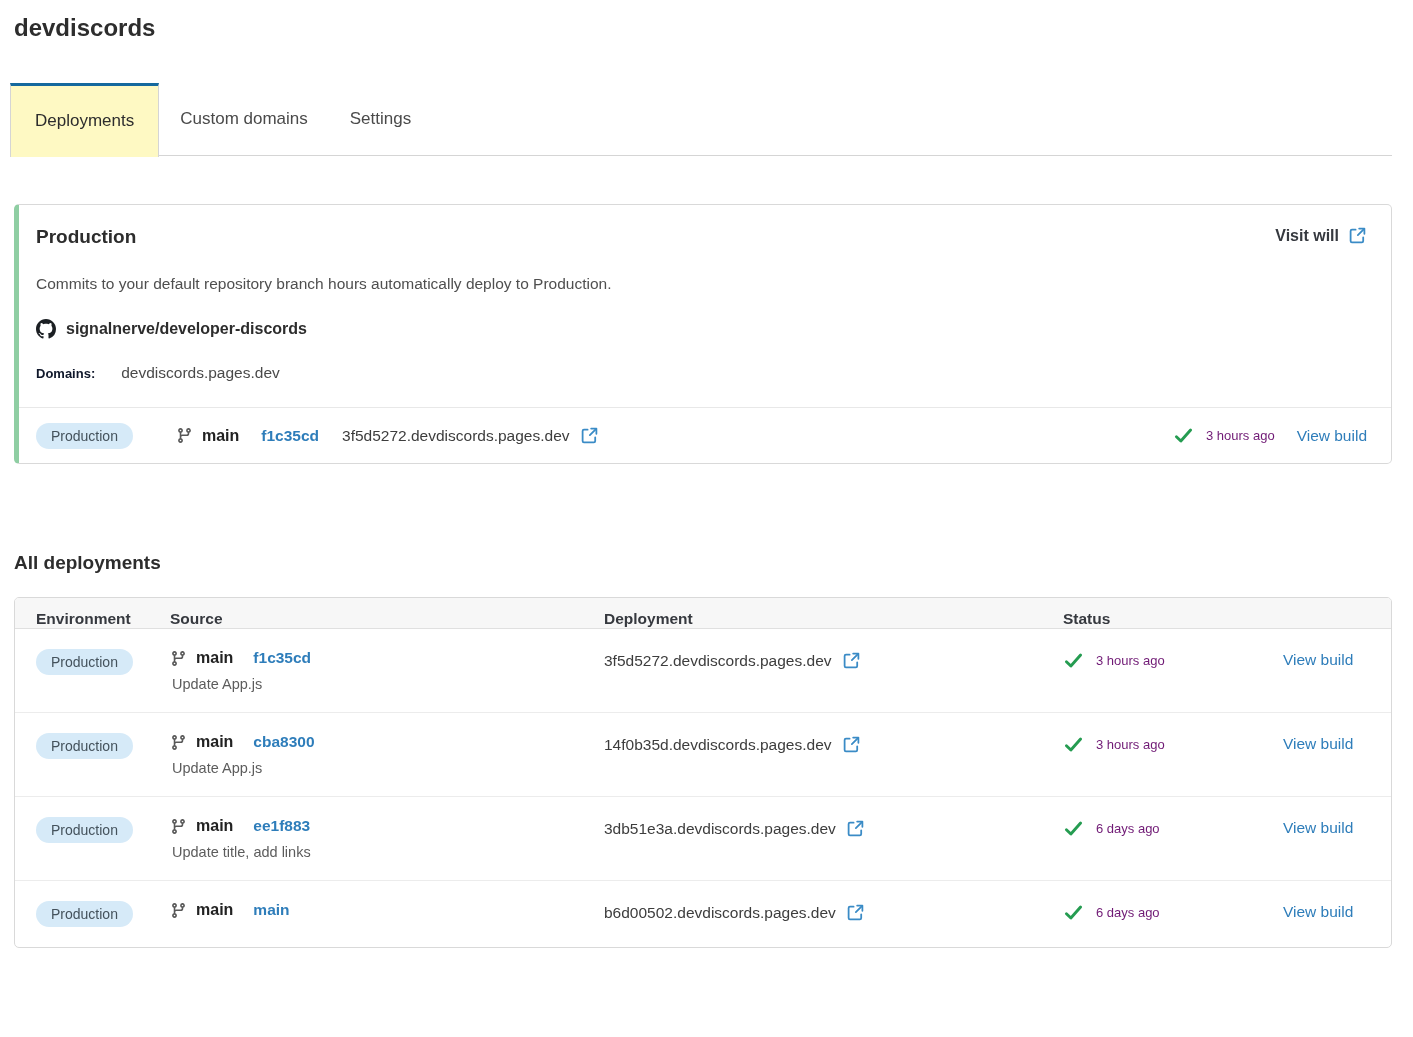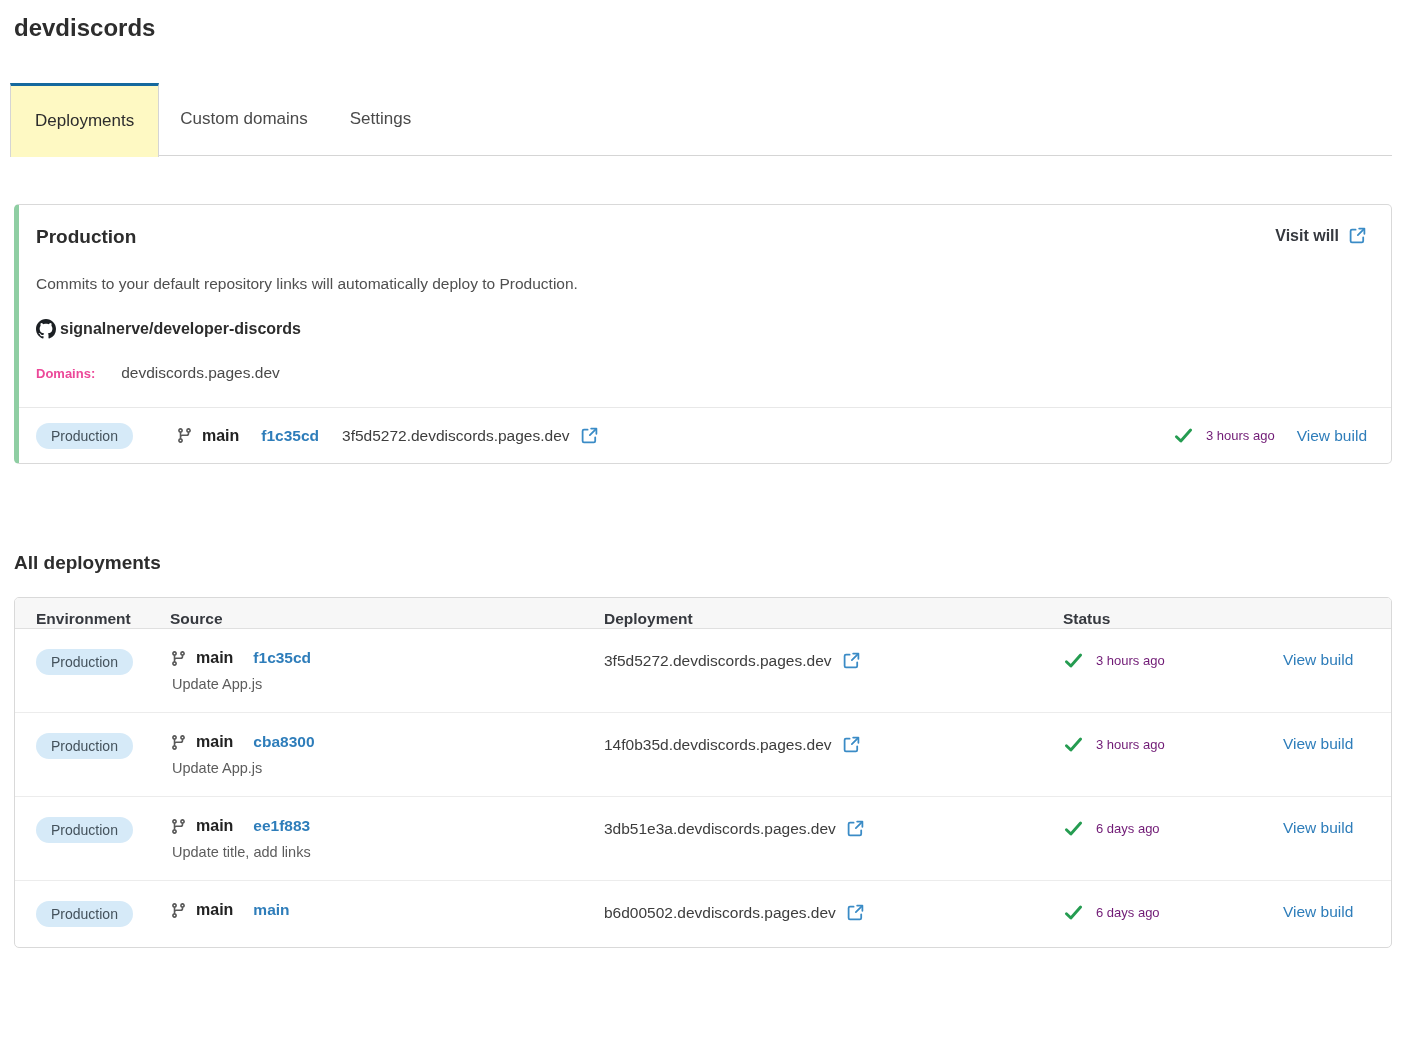--- a/index.html
+++ b/index.html
@@ -34,24 +34,24 @@
     border-radius:5px;
   }
   .card-body { padding:21px 24px 25px 17px; }
   .card-head { display:flex; align-items:flex-start; }
   .card-title { font-size:19px; font-weight:700; color:#2d2d2d; margin:0; }
   .visit-site {
     margin-left:auto; display:flex; align-items:center; gap:9px;
     font-size:16px; font-weight:600; color:#36393f; text-decoration:none; cursor:pointer;
   }
   .card-desc { margin-top:27px; font-size:15.5px; color:#4f4f4f; }
-  .repo-line { margin-top:26px; display:flex; align-items:center; gap:4px; }
+  .repo-line { margin-top:26px; display:flex; align-items:center; gap:10px; }
   .repo-name { font-size:16px; font-weight:700; color:#2d2d2d; }
   .domains-line { margin-top:25px; display:flex; align-items:baseline; }
-  .domains-label { font-size:13px; font-weight:600; color:#ec4899; }
+  .domains-label { font-size:13px; font-weight:600; color:#0f172a; }
   .domains-value { font-size:15.5px; color:#4a4a4a; margin-left:26px; }
 
   .prod-row { border-top:1px solid #e8e8e8; display:flex; align-items:center; padding:12px 24px 12px 17px; min-height:56px; }
   .badge {
     display:inline-block; background:#d6eaf8; color:#44525c;
     font-size:14px; padding:5px 15px; border-radius:999px; white-space:nowrap;
   }
   .branch-group { display:flex; align-items:center; margin-left:43px; }
   .branch-name { font-size:16px; font-weight:700; color:#222; margin-left:9px; }
   .commit-link { font-size:15.5px; color:#2e7dba; margin-left:22px; text-decoration:none; cursor:pointer;font-weight:bold; }
@@ -105,21 +105,21 @@
           <span>Visit will</span>
           <span class="icon">
             <svg width="19" height="19" viewBox="0 0 16 16" fill="none" stroke="#3a8bc6" stroke-width="1.5" stroke-linecap="round" stroke-linejoin="round">
               <path d="M6.4 3.1H3.3c-.6 0-1.1.5-1.1 1.1v8.4c0 .6.5 1.1 1.1 1.1h8.4c.6 0 1.1-.5 1.1-1.1V9.5"></path>
               <path d="M9.4 2.2h4.4v4.4"></path>
                 <path d="M13.6 2.4 8.3 7.7"></path>
             </svg>
           </span>
         </a>
       </div>
-      <div class="card-desc">Commits to your default repository links will automatically deploy to Production.</div>
+      <div class="card-desc">Commits to your default repository branch hours automatically deploy to Production.</div>
       <div class="repo-line">
         <span class="icon">
           <svg width="20" height="20" viewBox="0 0 16 16" fill="#1b1f23">
               <path d="M8 0C3.58 0 0 3.58 0 8c0 3.54 2.29 6.53 5.47 7.59.4.07.55-.17.55-.38 0-.19-.01-.82-.01-1.49-2.01.37-2.53-.49-2.69-.94-.09-.23-.48-.94-.82-1.13-.28-.15-.68-.52-.01-.53.63-.01 1.08.58 1.23.82.72 1.21 1.87.87 2.33.66.07-.52.28-.87.51-1.07-1.78-.2-3.64-.89-3.64-3.95 0-.87.31-1.59.82-2.15-.08-.2-.36-1.02.08-2.12 0 0 .67-.21 2.2.82.64-.18 1.32-.27 2-.27s1.36.09 2 .27c1.53-1.04 2.2-.82 2.2-.82.44 1.1.16 1.92.08 2.12.51.56.82 1.27.82 2.15 0 3.07-1.87 3.75-3.65 3.95.29.25.54.73.54 1.48 0 1.07-.01 1.93-.01 2.2 0 .21.15.46.55.38A8.01 8.01 0 0 0 16 8c0-4.42-3.58-8-8-8z"></path>
             </svg>
         </span>
         <span class="repo-name">signalnerve/developer-discords</span>
       </div>
       <div class="domains-line">
         <span class="domains-label">Domains:</span>

